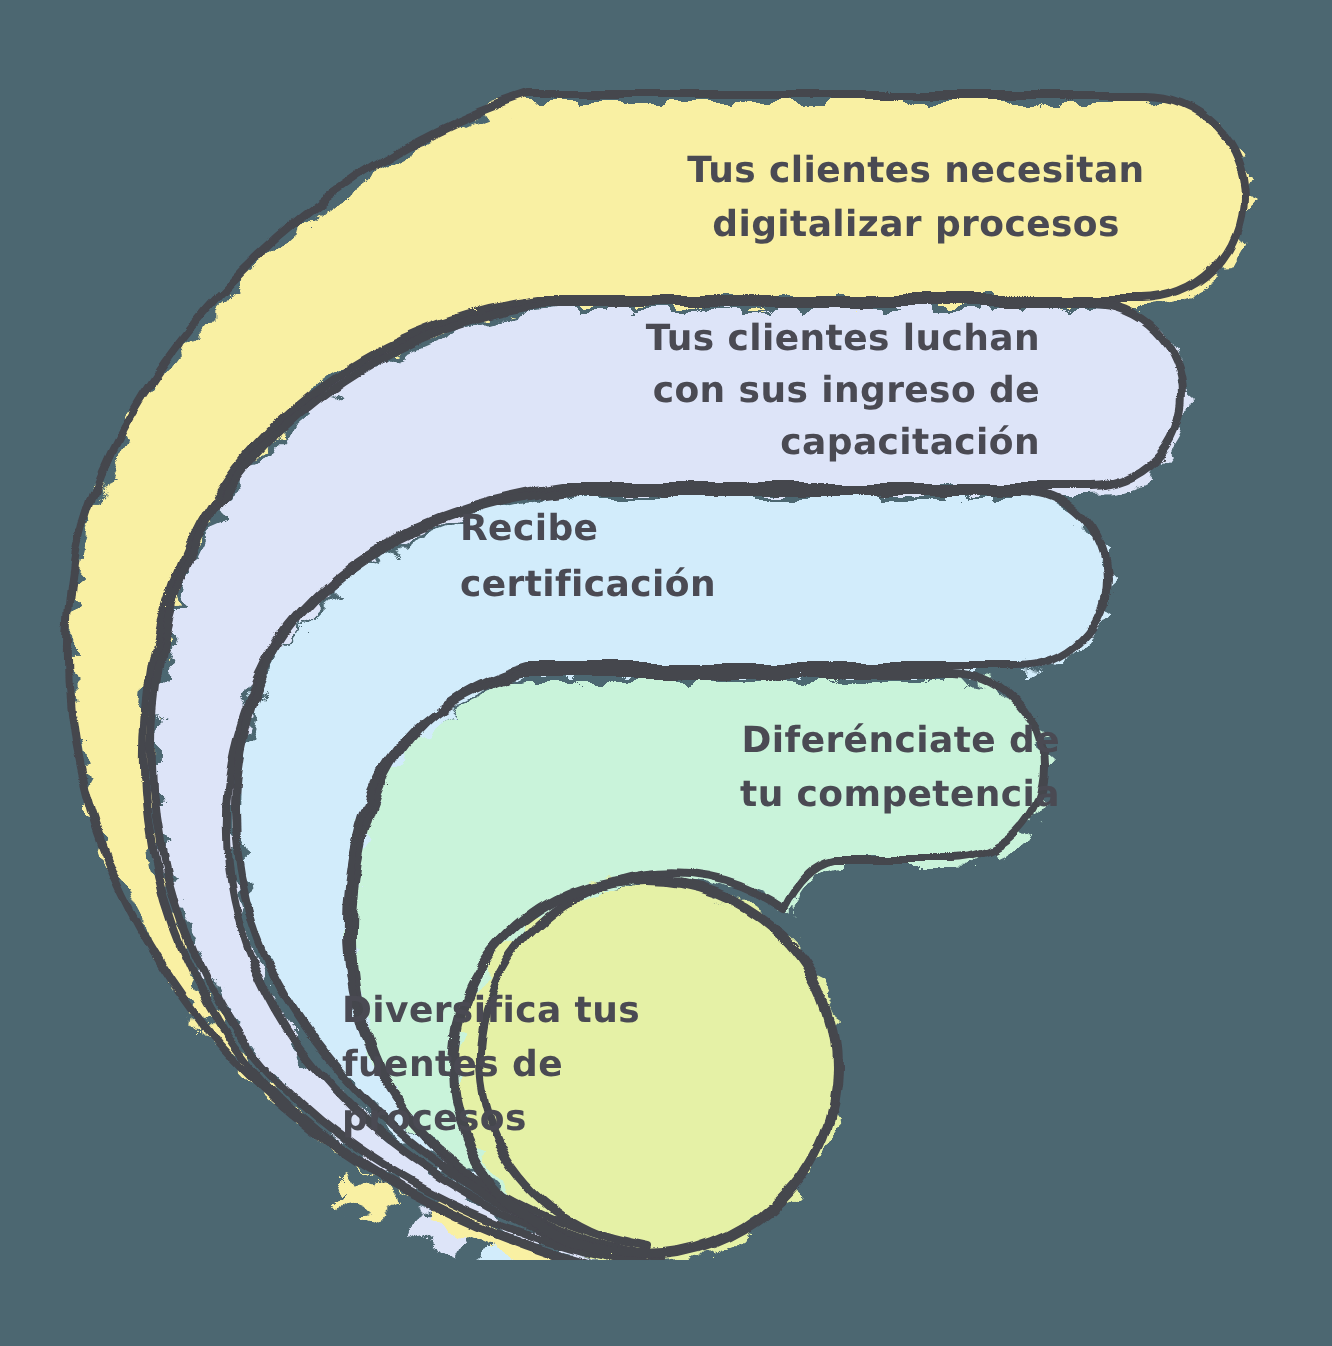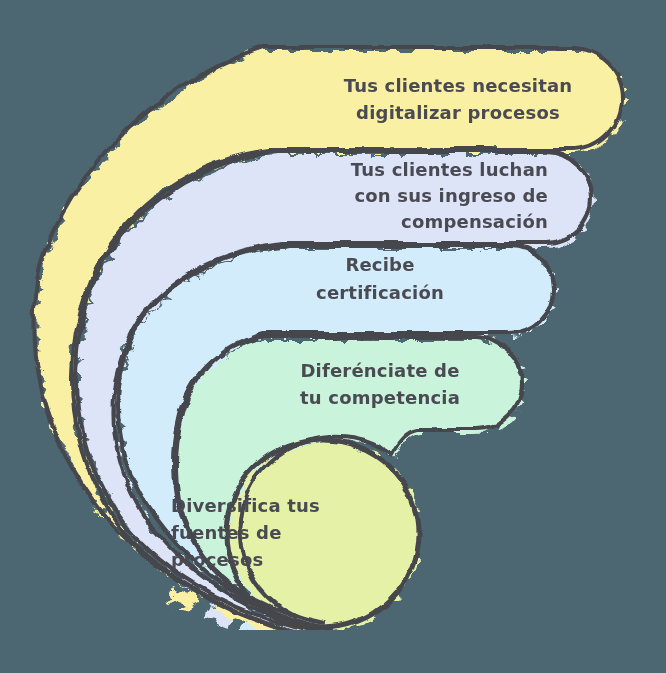--- a/index.html
+++ b/index.html
@@ -23,23 +23,23 @@
     position: absolute;
     color: #4a4a53;
     font-weight: 700;
     font-size: 18px;
     line-height: 27px;
     letter-spacing: 0.2px;
     pointer-events: none;
   }
   .label span { display: block; }
   .label-1 { left: 308px; top: 72px;  width: 300px; text-align: center; }
-  .label-2 { left: 248px; top: 157px; width: 300px; text-align: right; line-height: 26px; }
-  .label-3 { left: 230px; top: 251px; width: 300px; text-align: center; line-height: 28px; }
-  .label-4 { left: 230px; top: 357px; width: 300px; text-align: center; }
+  .label-2 { left: 220px; top: 157px; width: 300px; text-align: right; line-height: 26px; }
+  .label-3 { left: 230px; top: 251px; width: 300px; text-align: left; line-height: 28px; }
+  .label-4 { left: 230px; top: 357px; width: 300px; text-align: right; }
   .label-5 { left: 171px; top: 492px; width: 300px; text-align: left; }
 </style>
 </head>
 <body>
 
 <div class="canvas">
   <svg width="666" height="673" viewBox="0 0 666 673" xmlns="http://www.w3.org/2000/svg">
     <defs>
       <filter id="rough-fill" x="-8%" y="-8%" width="116%" height="116%">
         <feTurbulence type="turbulence" baseFrequency="0.035 0.05" numOctaves="2" seed="11" result="n"></feTurbulence>
@@ -122,21 +122,21 @@
   </svg>
 
   <div class="label label-1">
     <span>Tus clientes necesitan</span>
     <span>digitalizar procesos</span>
   </div>
 
   <div class="label label-2">
     <span>Tus clientes luchan</span>
     <span>con sus ingreso de</span>
-    <span>compensación</span>
+    <span>capacitación</span>
   </div>
 
   <div class="label label-3">
     <span>Recibe</span>
     <span>certificación</span>
   </div>
 
   <div class="label label-4">
     <span>Diferénciate de</span>
     <span>tu competencia</span>

